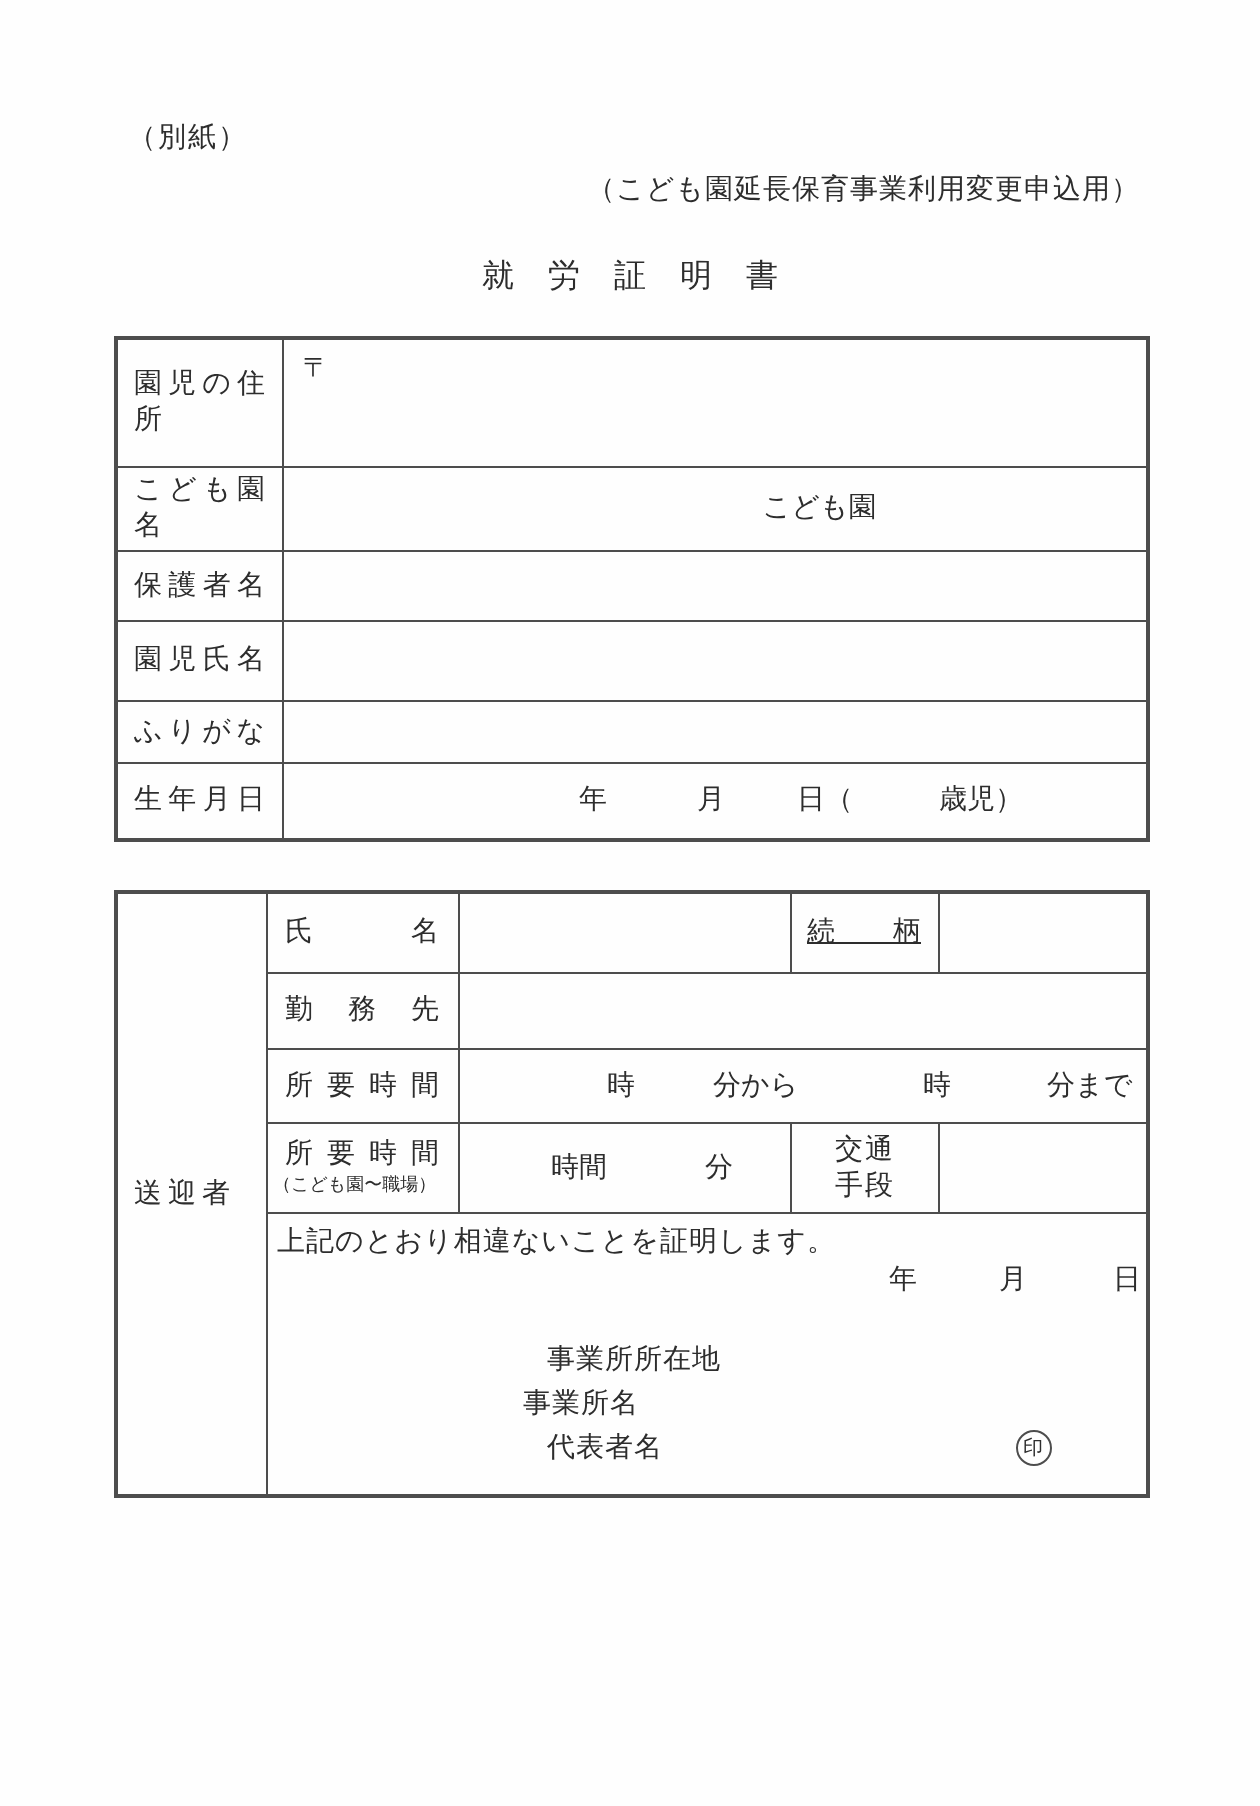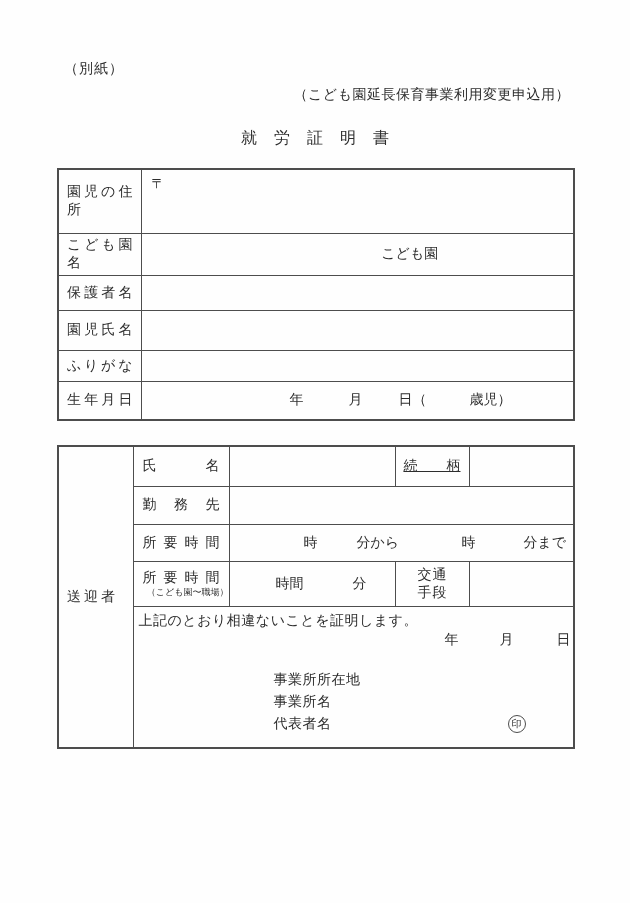--- a/index.html
+++ b/index.html
@@ -70,21 +70,21 @@
   .escort-cell{
     vertical-align:middle;text-align:left;
     padding-left:8px;letter-spacing:3px;font-size:14px;
   }
   .travel-lbl{line-height:17px;padding-top:2px;padding-bottom:2px;margin-top:24px;}
   .travel-lbl .main{
     display:block;text-align:justify;text-align-last:justify;
     padding:0 9px;font-size:14px;
   }
   .travel-lbl .note{
-    display:block;text-align:right;padding-left:3px;
+    display:block;text-align:left;padding-left:3px;
     font-size:9px;letter-spacing:0;line-height:12px;white-space:nowrap;
   }
   .cert-cell{position:relative;vertical-align:top;}
   .cert-line{position:absolute;white-space:nowrap;font-size:14px;letter-spacing:0.5px;}
   .seal{
     position:absolute;left:374px;top:108px;
     width:16px;height:16px;border:1px solid #4d4d4d;border-radius:50%;
     display:flex;align-items:center;justify-content:center;
     font-size:10px;letter-spacing:0;
   }
@@ -179,21 +179,21 @@
       <td class="lbl4">交通手段</td>
       <td></td>
     </tr>
     <tr style="height:142px">
       <td colspan="4" class="cert-cell">
         <span class="cert-line" style="left:5px;top:5px">上記のとおり相違ないことを証明します。</span>
         <span class="cert-line" style="left:311px;top:24px">年</span>
         <span class="cert-line" style="left:366px;top:24px">月</span>
         <span class="cert-line" style="left:423px;top:24px">日</span>
         <span class="cert-line" style="left:140px;top:64px">事業所所在地</span>
-        <span class="cert-line" style="left:140px;top:86px">事業所名</span>
+        <span class="cert-line" style="left:128px;top:86px">事業所名</span>
         <span class="cert-line" style="left:140px;top:108px">代表者名</span>
         <span class="seal">印</span>
       </td>
     </tr>
   </tbody>
     </table>
 
 </div>
 
 </body></html>

